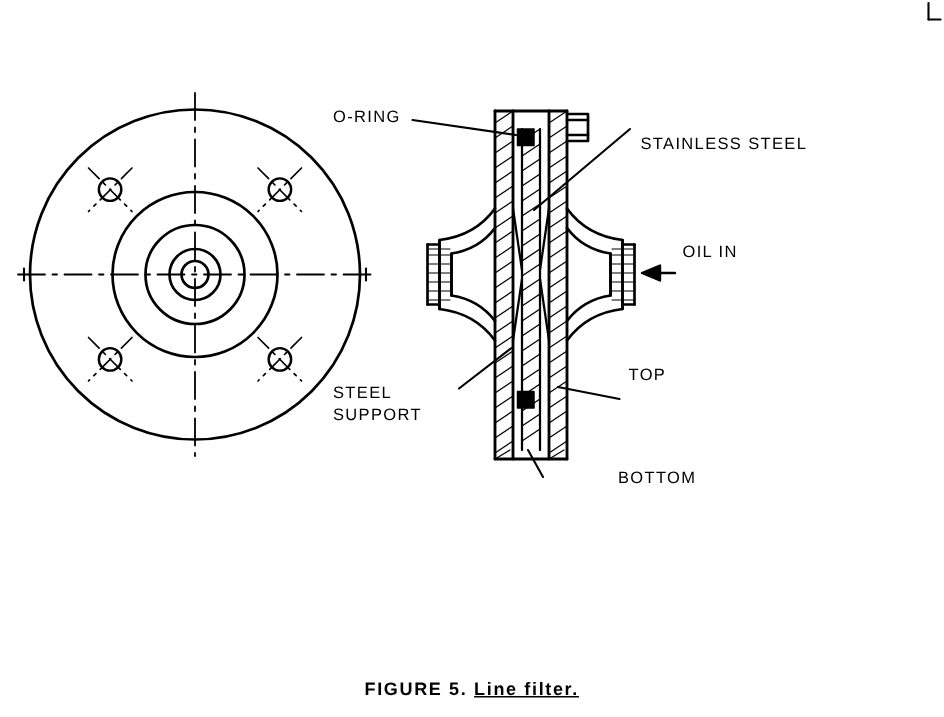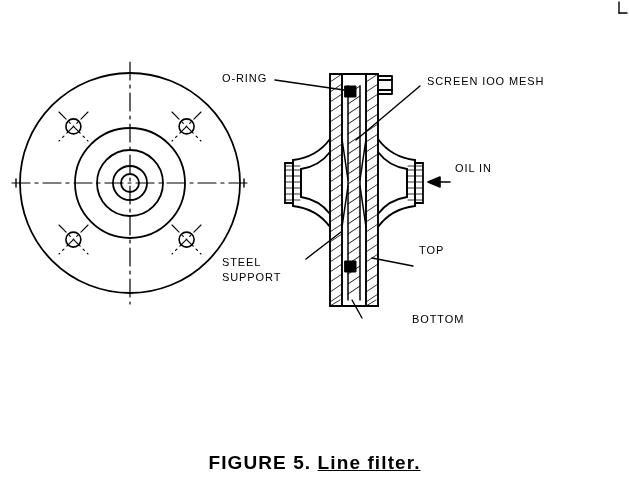--- a/index.html
+++ b/index.html
@@ -29,21 +29,21 @@
     white-space: pre;
     line-height: 13px;
   }
   .caption {
     position: absolute;
     left: 0;
     top: 452px;
     width: 629px;
     text-align: center;
     font-family: "Liberation Sans", sans-serif;
-    font-size: 19px;
+    font-size: 12px;
     font-weight: bold;
     letter-spacing: 1.1px;
     color: #000;
   }
   .caption .underline {
     text-decoration: underline;
   }
 </style>
 </head>
 <body>
@@ -271,22 +271,22 @@
         <path d="M 619 2 L 619 13"></path>
         <path d="M 619 13 L 627 13"></path>
       </g>
 
     </g>
   </svg>
 
   
   <div class="label" style="left:222px; top:72px;">O-RING</div>
 
-  <div class="label" style="left:427px; top:75px;">SCREEN IOO MESH</div>
-
+
+  <div class="label" style="left:427px; top:90px;">STAINLESS STEEL</div>
 
   <div class="label" style="left:455px; top:162px;">OIL IN</div>
 
   <div class="label" style="left:419px; top:244px;text-align:center;">TOP</div>
 
   <div class="label" style="left:368px; top:313px;padding-left:44px;">BOTTOM</div>
 
   <div class="label" style="left:222px; top:256px;">STEEL</div>
 
   <div class="label" style="left:222px; top:271px;">SUPPORT</div>

